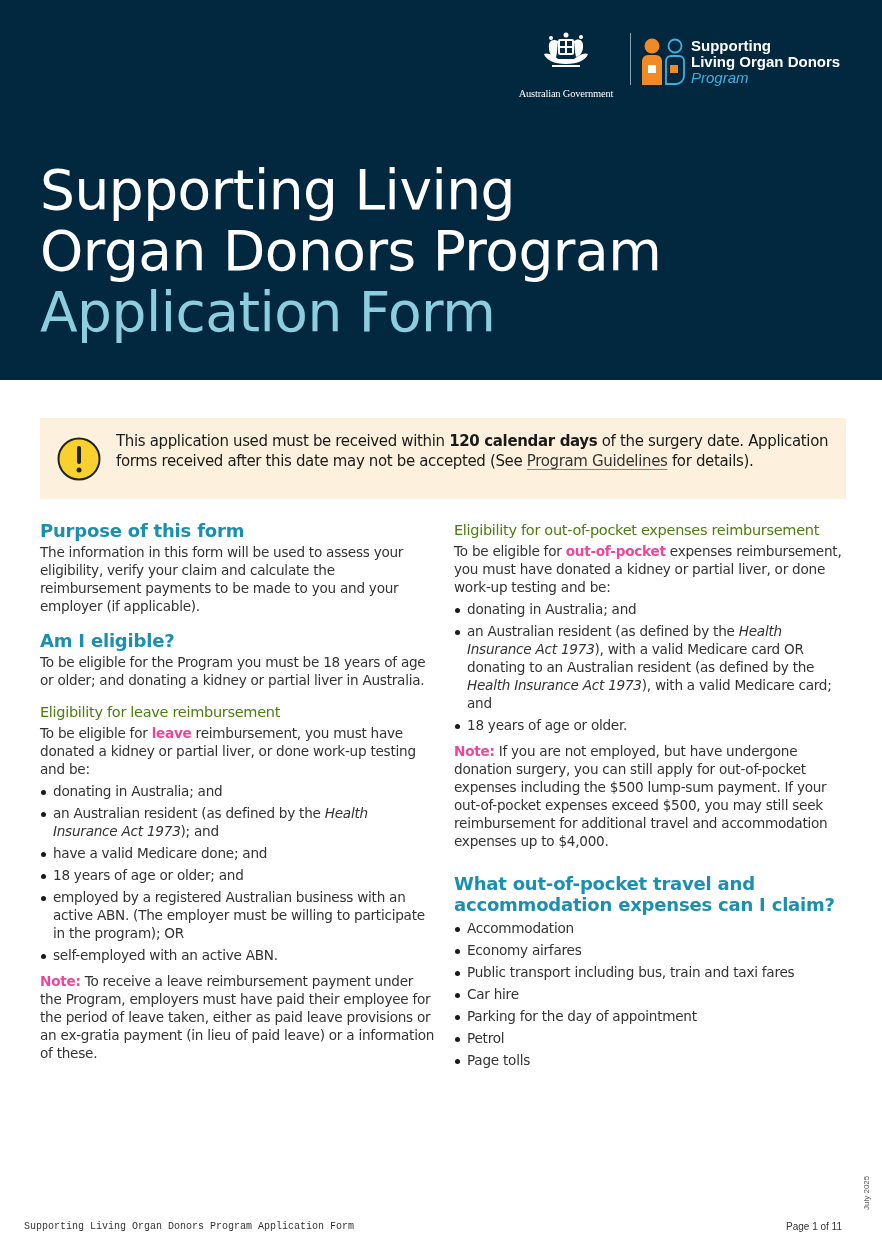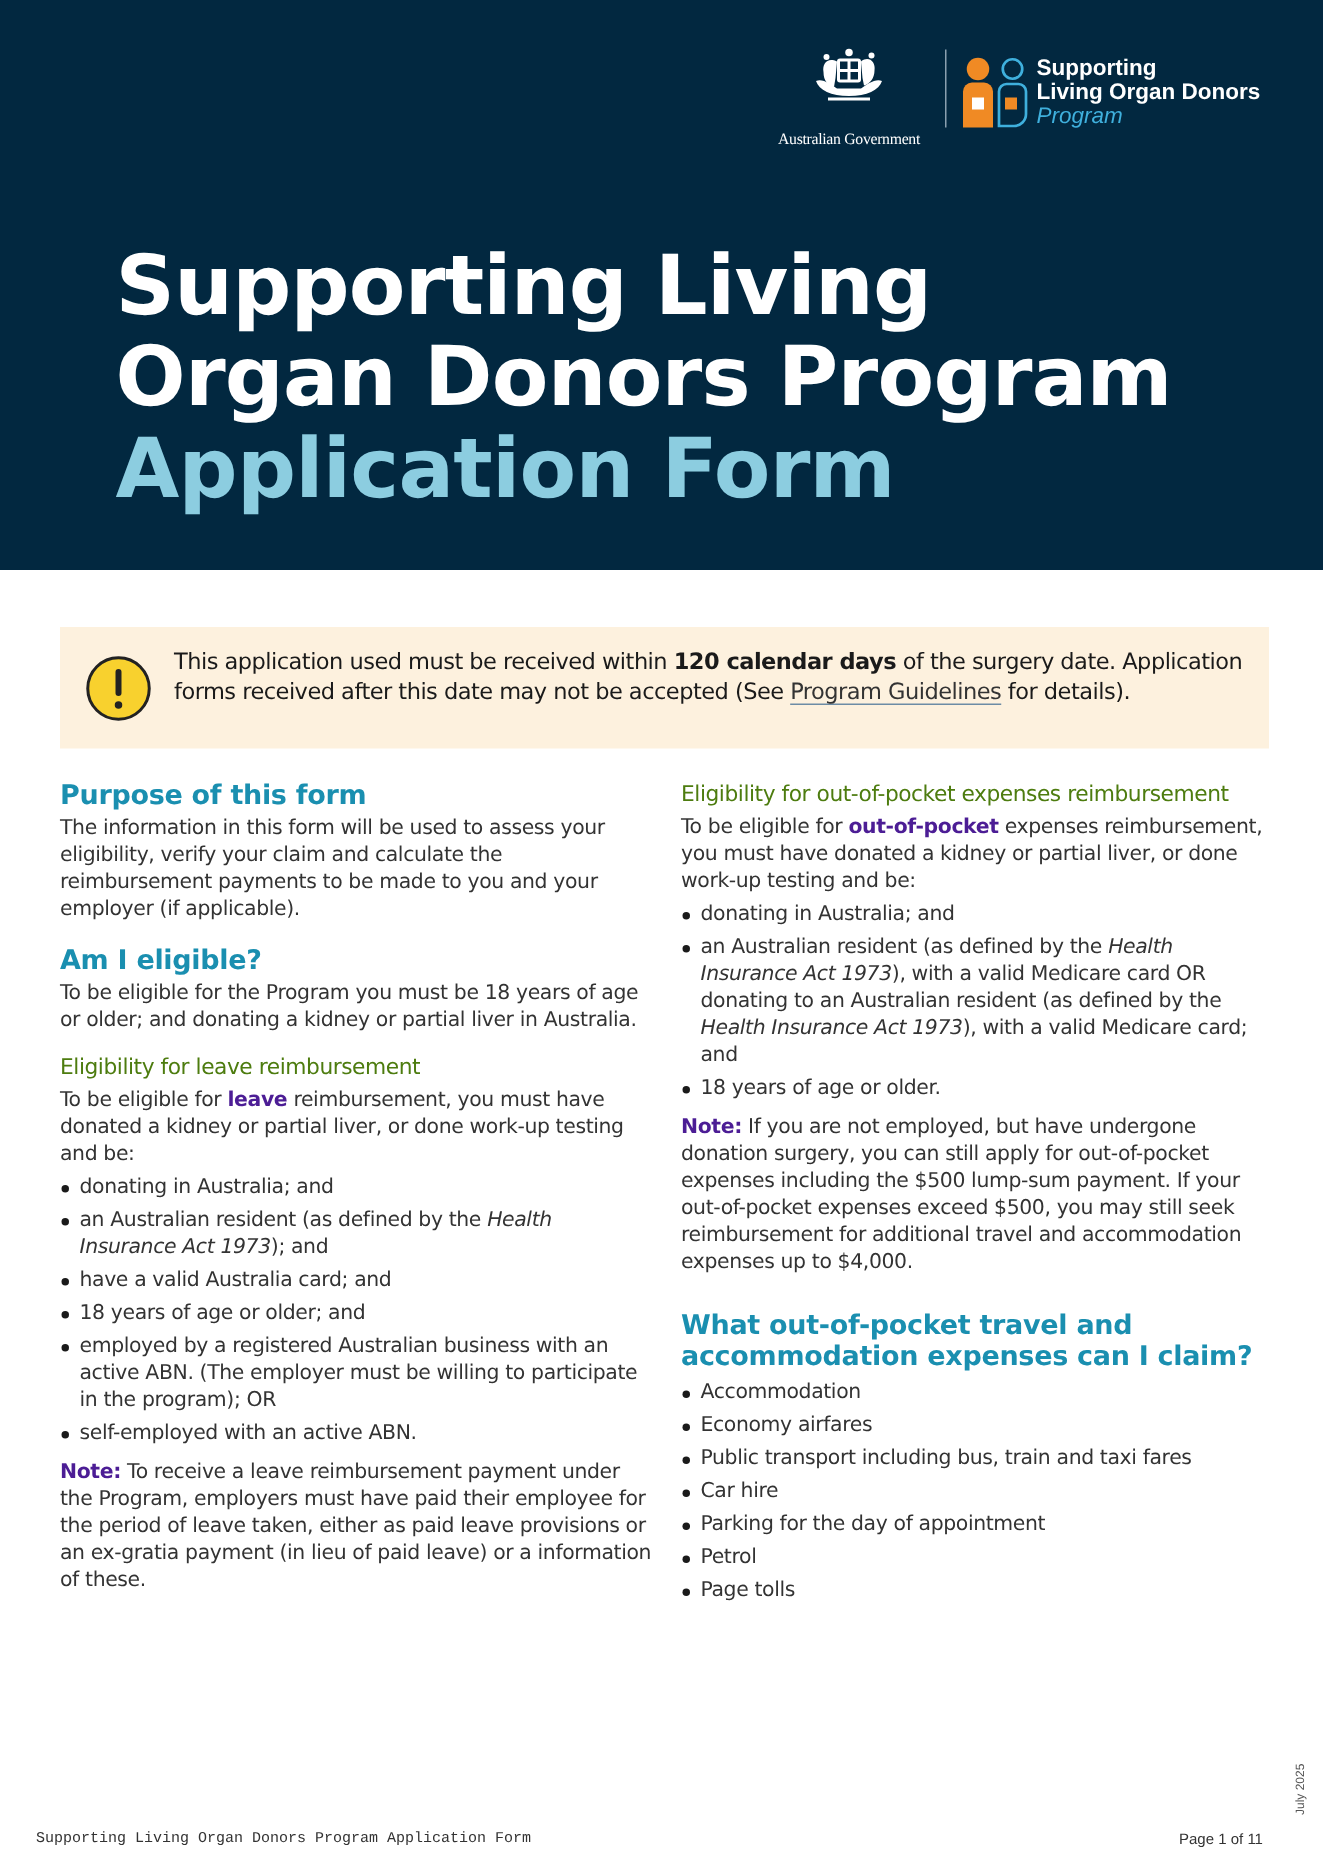--- a/index.html
+++ b/index.html
@@ -9,38 +9,38 @@
     .hero { position: absolute; left: 0; top: 0; width: 882px; height: 380px; background: #022840; }
     .gov-logo { position: absolute; left: 512px; top: 32px; width: 108px; height: 56px; text-align: center; }
     .crest { display: block; margin: 0 auto; width: 56px; height: 38px; }
     .gov-name { display: block; color: #ffffff; font-family: "Liberation Serif", serif; font-weight: normal; font-size: 10.5px; letter-spacing: -0.2px; margin-top: 18px; white-space: nowrap; text-align: center; }
     .logo-divider { position: absolute; left: 630px; top: 33px; width: 1px; height: 52px; background: #8aa0b0; }
     .prog-logo { position: absolute; left: 641px; top: 38px; }
     .prog-icon { position: absolute; left: 0; top: 0; width: 46px; height: 48px; }
     .prog-text { position: absolute; left: 50px; top: 0; width: 180px; font-family: "Liberation Sans", sans-serif; font-weight: bold; font-size: 15px; line-height: 16px; color: #ffffff; white-space: nowrap; }
     .prog-text .sub { font-weight: normal; color: #3fb0dd; font-style: italic; }
 
-    .title { position: absolute; left: 40px; top: 160px; font-family: "DejaVu Sans", sans-serif; font-weight: 700; font-size: 55px; line-height: 61px; letter-spacing: -0.5px; color: #ffffff; margin-left: 37px; }
+    .title { position: absolute; left: 40px; top: 160px; font-family: "DejaVu Sans", sans-serif; font-weight: 400; font-size: 55px; line-height: 61px; letter-spacing: -0.5px; color: #ffffff; }
     .title .line { display: block; white-space: nowrap; }
     .title .accent { color: #8ccde0; }
 
     .alert { position: absolute; left: 40px; top: 418px; width: 806px; height: 81px; background: #fdf1de; }
     .alert-icon { position: absolute; left: 17px; top: 19px; width: 44px; height: 44px; }
     .alert-text { position: absolute; left: 76px; top: 13px; width: 720px; font-family: "DejaVu Sans", sans-serif; font-size: 15px; line-height: 20px; color: #1a1a1a; letter-spacing: -0.35px; }
     .alert-text b { font-weight: bold; }
     .alert-text .link { color: #333; text-decoration: underline; text-decoration-color: #6d8ca5; text-underline-offset: 3px; cursor: pointer; }
 
     .col { position: absolute; top: 520px; width: 395px; }
     .col-left { left: 40px; }
     .col-right { left: 454px; }
 
     h2 { font-family: "DejaVu Sans", sans-serif; font-weight: bold; font-size: 18px; line-height: 21px; color: #1a8fb0; letter-spacing: -0.2px; }
     h3 { font-family: "DejaVu Sans", sans-serif; font-weight: normal; font-size: 14.5px; line-height: 20px; color: #4d7c0f; letter-spacing: -0.3px; }
     p, li { font-family: "DejaVu Sans", sans-serif; font-size: 13.6px; line-height: 18px; color: #333333; letter-spacing: -0.25px; }
-    p b { font-weight: bold; color: #4c1d95; }
+    p b { font-weight: bold; color: #ec4899; }
     ul { list-style: none; }
     li { position: relative; padding-left: 13px; margin-top: 4px; }
     li::before { content: ""; position: absolute; left: 1px; top: 8px; width: 5px; height: 5px; border-radius: 50%; background: #1a1a1a; }
     li i, p i { font-style: italic; }
     .mt-h2 { margin-top: 15px; }
     .mt-h3 { margin-top: 13px; }
     .mt-p { margin-top: 2px; }
     .mt-note { margin-top: 8px; }
     .mt-h2b { margin-top: 23px; }
 
@@ -111,21 +111,21 @@
   <p class="mt-p">The information in this form will be used to assess your eligibility, verify your claim and calculate the reimbursement payments to be made to you and your employer (if applicable).</p>
 
   <h2 class="mt-h2">Am I eligible?</h2>
   <p class="mt-p">To be eligible for the Program you must be 18 years of age or older; and donating a kidney or partial liver in Australia.</p>
 
   <h3 class="mt-h3">Eligibility for leave reimbursement</h3>
   <p class="mt-p"><span>To be eligible for </span><b>leave</b><span> reimbursement, you must have donated a kidney or partial liver, or done work-up testing and be:</span></p>
   <ul>
     <li>donating in Australia; and</li>
     <li><span>an Australian resident (as defined by the </span><i>Health Insurance Act 1973</i><span>); and</span></li>
-    <li>have a valid Australia card; and</li>
+    <li>have a valid Medicare done; and</li>
     <li>18 years of age or older; and</li>
     <li>employed by a registered Australian business with an active ABN. (The employer must be willing to participate in the program); OR</li>
     <li>self-employed with an active ABN.</li>
   </ul>
   <p class="mt-note"><b>Note:</b><span> To receive a leave reimbursement payment under the Program, employers must have paid their employee for the period of leave taken, either as paid leave provisions or an ex-gratia payment (in lieu of paid leave) or a information of these.</span></p>
 </div>
 
 <div class="col col-right">
   <h3>Eligibility for out-of-pocket expenses reimbursement</h3>
   <p class="mt-p"><span>To be eligible for </span><b>out-of-pocket</b><span> expenses reimbursement, you must have donated a kidney or partial liver, or done work-up testing and be:</span></p>

